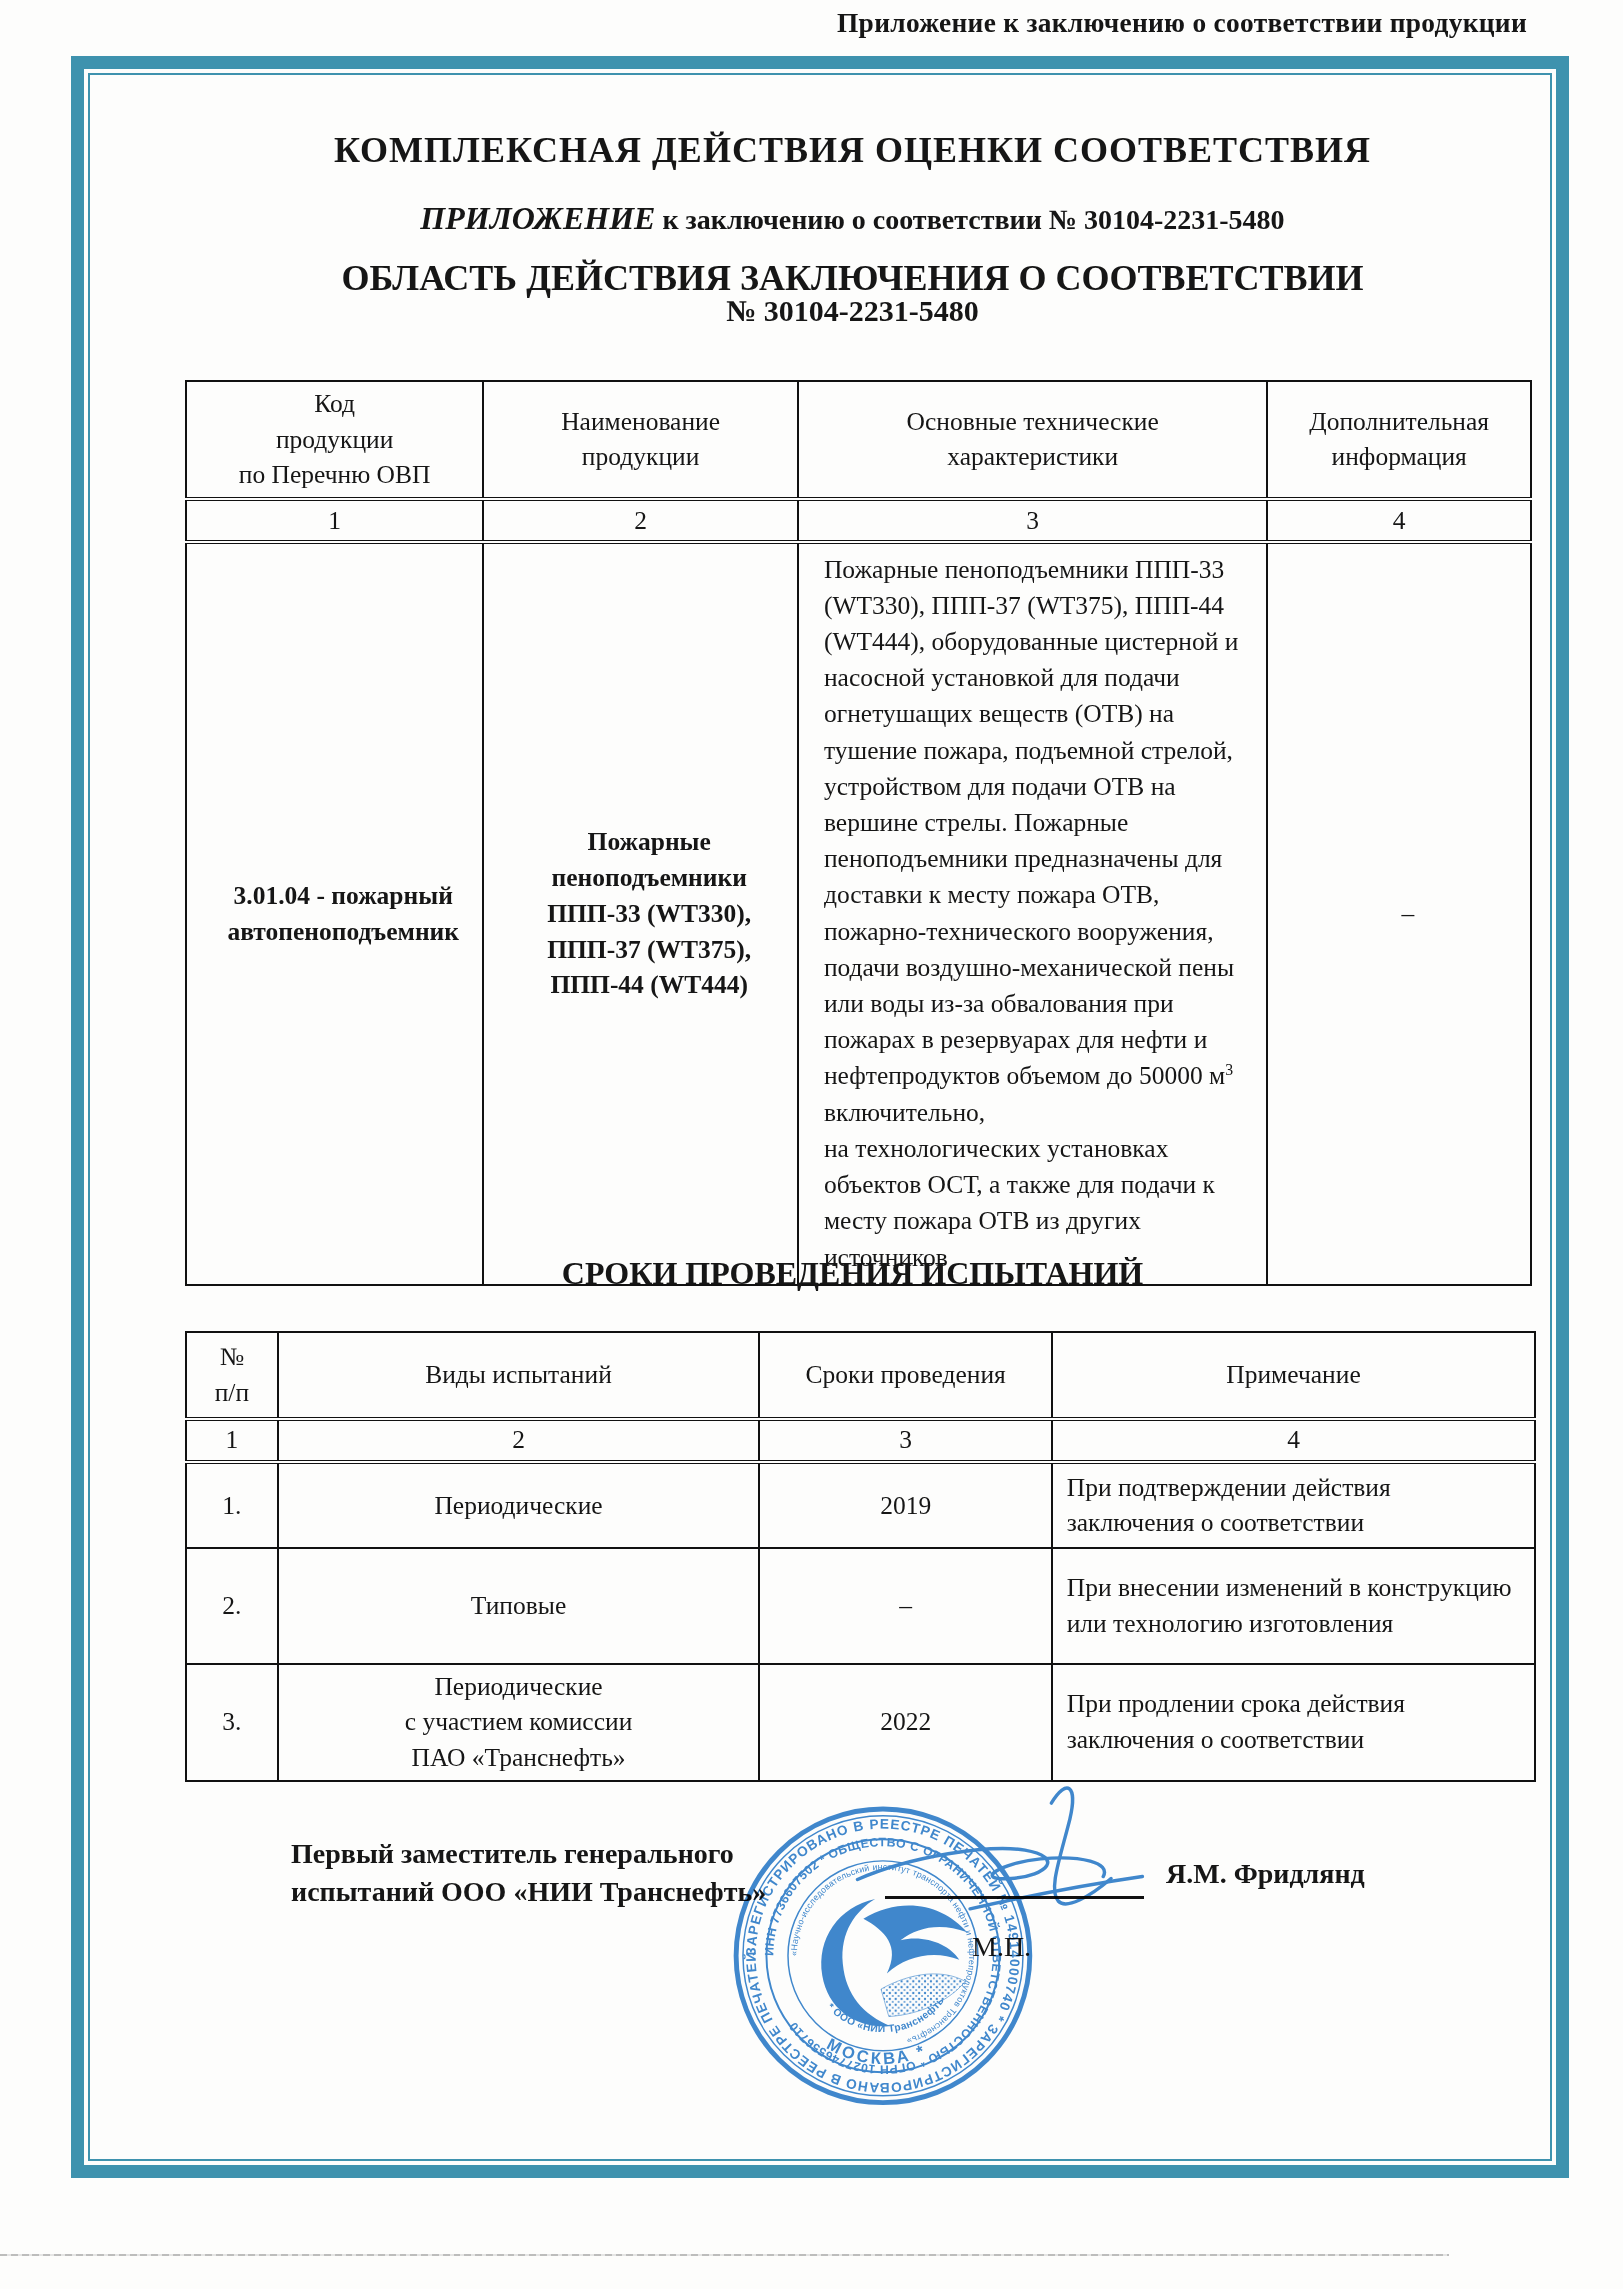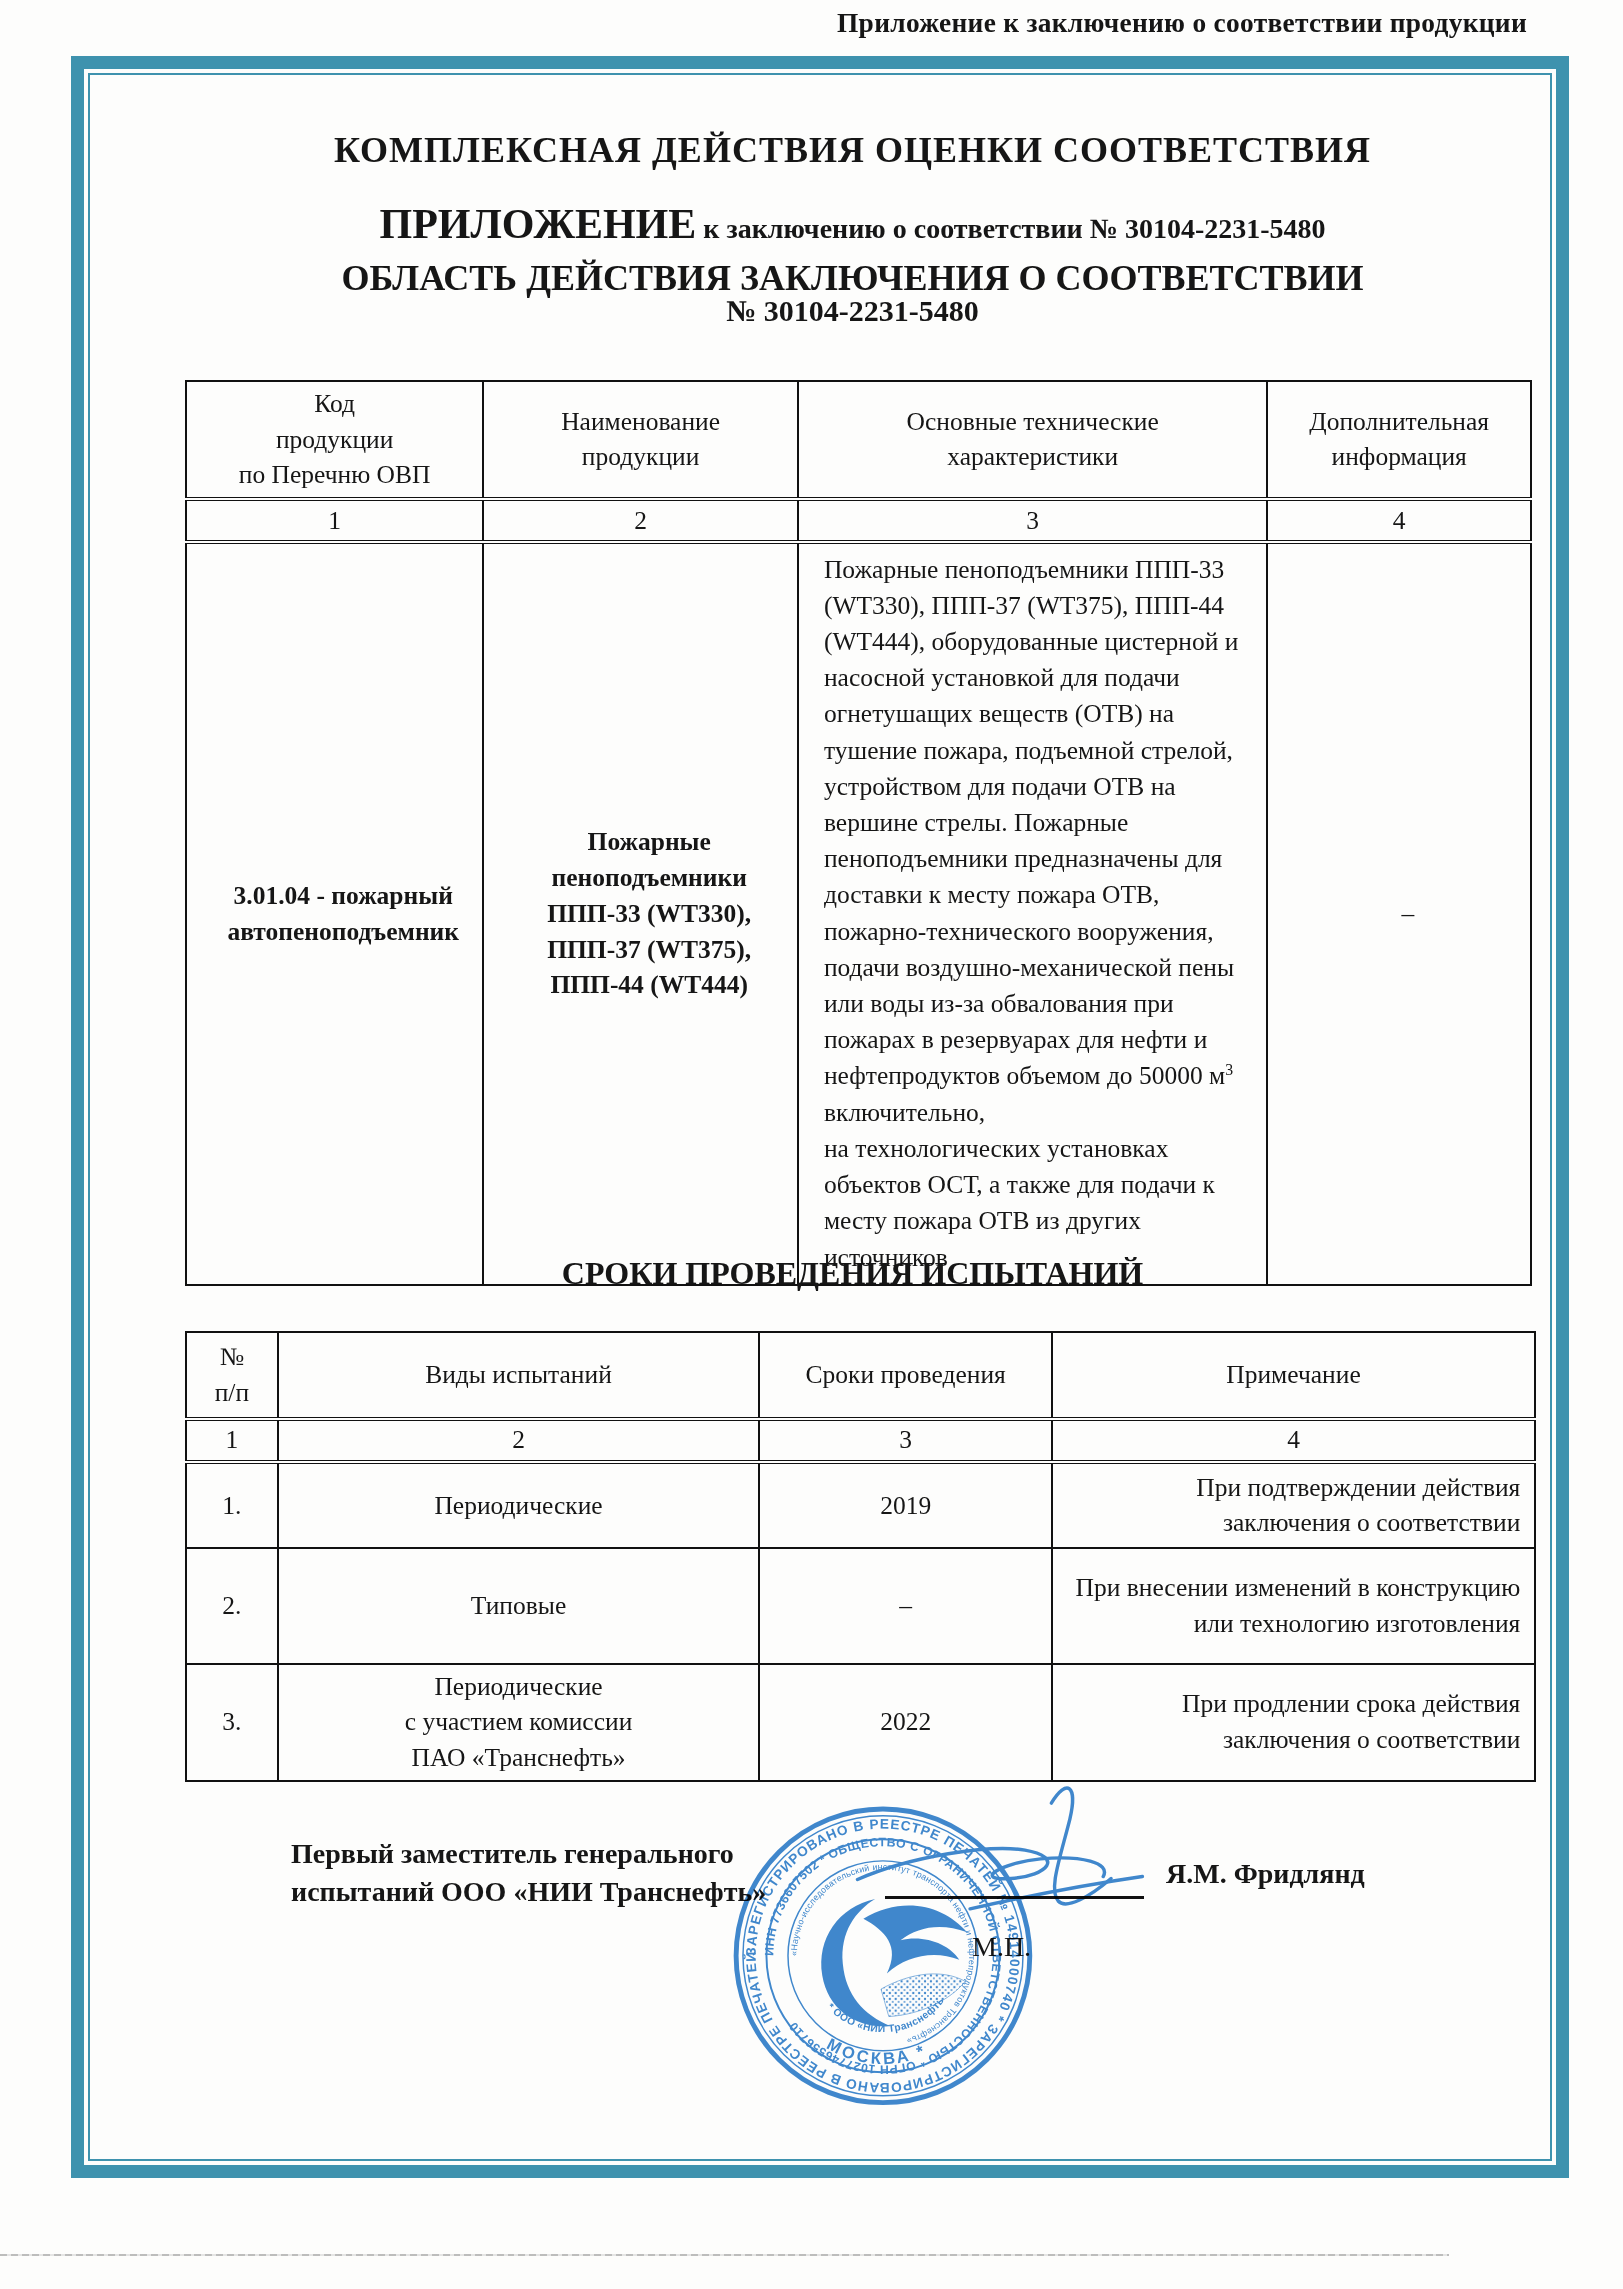--- a/index.html
+++ b/index.html
@@ -12,36 +12,36 @@
   .frame{position:absolute;left:71px;top:56px;width:1472px;height:2096px;
          border:13.7px solid #3e92ae;}
   .frame-inner{position:absolute;inset:3.9px;border:2.9px solid #3e92ae;}
   
   .header-note{position:absolute;top:7.8px;right:96px;font-size:27.4px;font-weight:bold;letter-spacing:0.3px;}
   
   .doc-title{position:absolute;left:88px;top:129px;width:1529px;text-align:center;
              font-size:36px;font-weight:bold;letter-spacing:1px;}
   .appendix-line{position:absolute;left:88px;top:200px;width:1529px;text-align:center;
              font-size:28px;font-weight:bold;}
-  .appendix-line .big{font-size:42px;}
+  .appendix-line .big{font-size:32px;font-style:italic;}
   .scope-title{position:absolute;left:88px;top:257px;width:1529px;text-align:center;
              font-size:36px;font-weight:bold;}
   .scope-number{position:absolute;left:88px;top:294px;width:1529px;text-align:center;
              font-size:30px;font-weight:bold;}
   
   table{border-collapse:collapse;table-layout:fixed;position:absolute;background:transparent;border-radius:15px;}
   td{border:2px solid #111;text-align:center;vertical-align:middle;
      font-size:25.5px;line-height:1.4;padding:3.9px 7.8px;word-wrap:break-word;}
   table.t1{left:185px;top:380px;width:1347px;border:2.9px solid #111;}
   table.t2{left:185px;top:1331px;width:1351px;border:2.9px solid #111;}
   tr.nums td{border-top:4.9px double #111;border-bottom:4.9px double #111;height:39px;padding:0 3.9px;}
   .pre{white-space:pre-line;}
   .bold{font-weight:bold;}
   td.specs{ text-align:left;vertical-align:top;padding:7.8px 11.8px 7.8px 11.8px;line-height:1.42;}
-  td.note-cell{text-align:right;padding:5.9px 13.7px;margin-top:16px;}
+  td.note-cell{text-align:left;padding:5.9px 13.7px;margin-top:16px;}
   .t1 .hdr td{height:86px;}
   .t1 .bodyrow td{height:627px;padding-left:25px;}
   .t2 .hdr td{height:76px;}
   .t2 .r1 td{height:69px;}
   .t2 .r2 td{height:102px;}
   .t2 .r3 td{height:98px;}
   sup{font-size:0.62em;vertical-align:super;line-height:0;}
   
   .section-title{position:absolute;left:88px;top:1255px;width:1529px;text-align:center;
       font-size:32px;font-weight:bold;}

